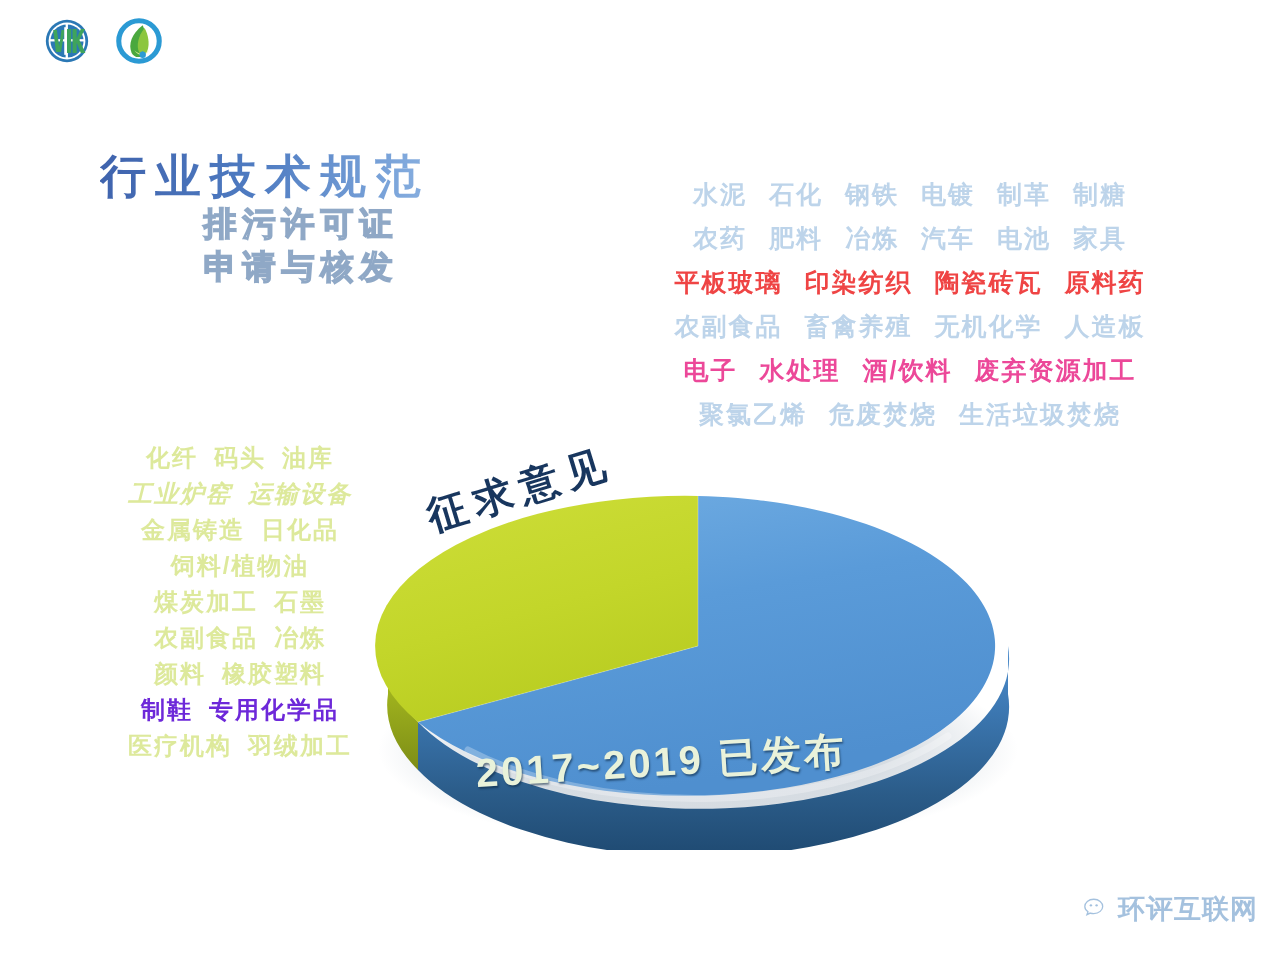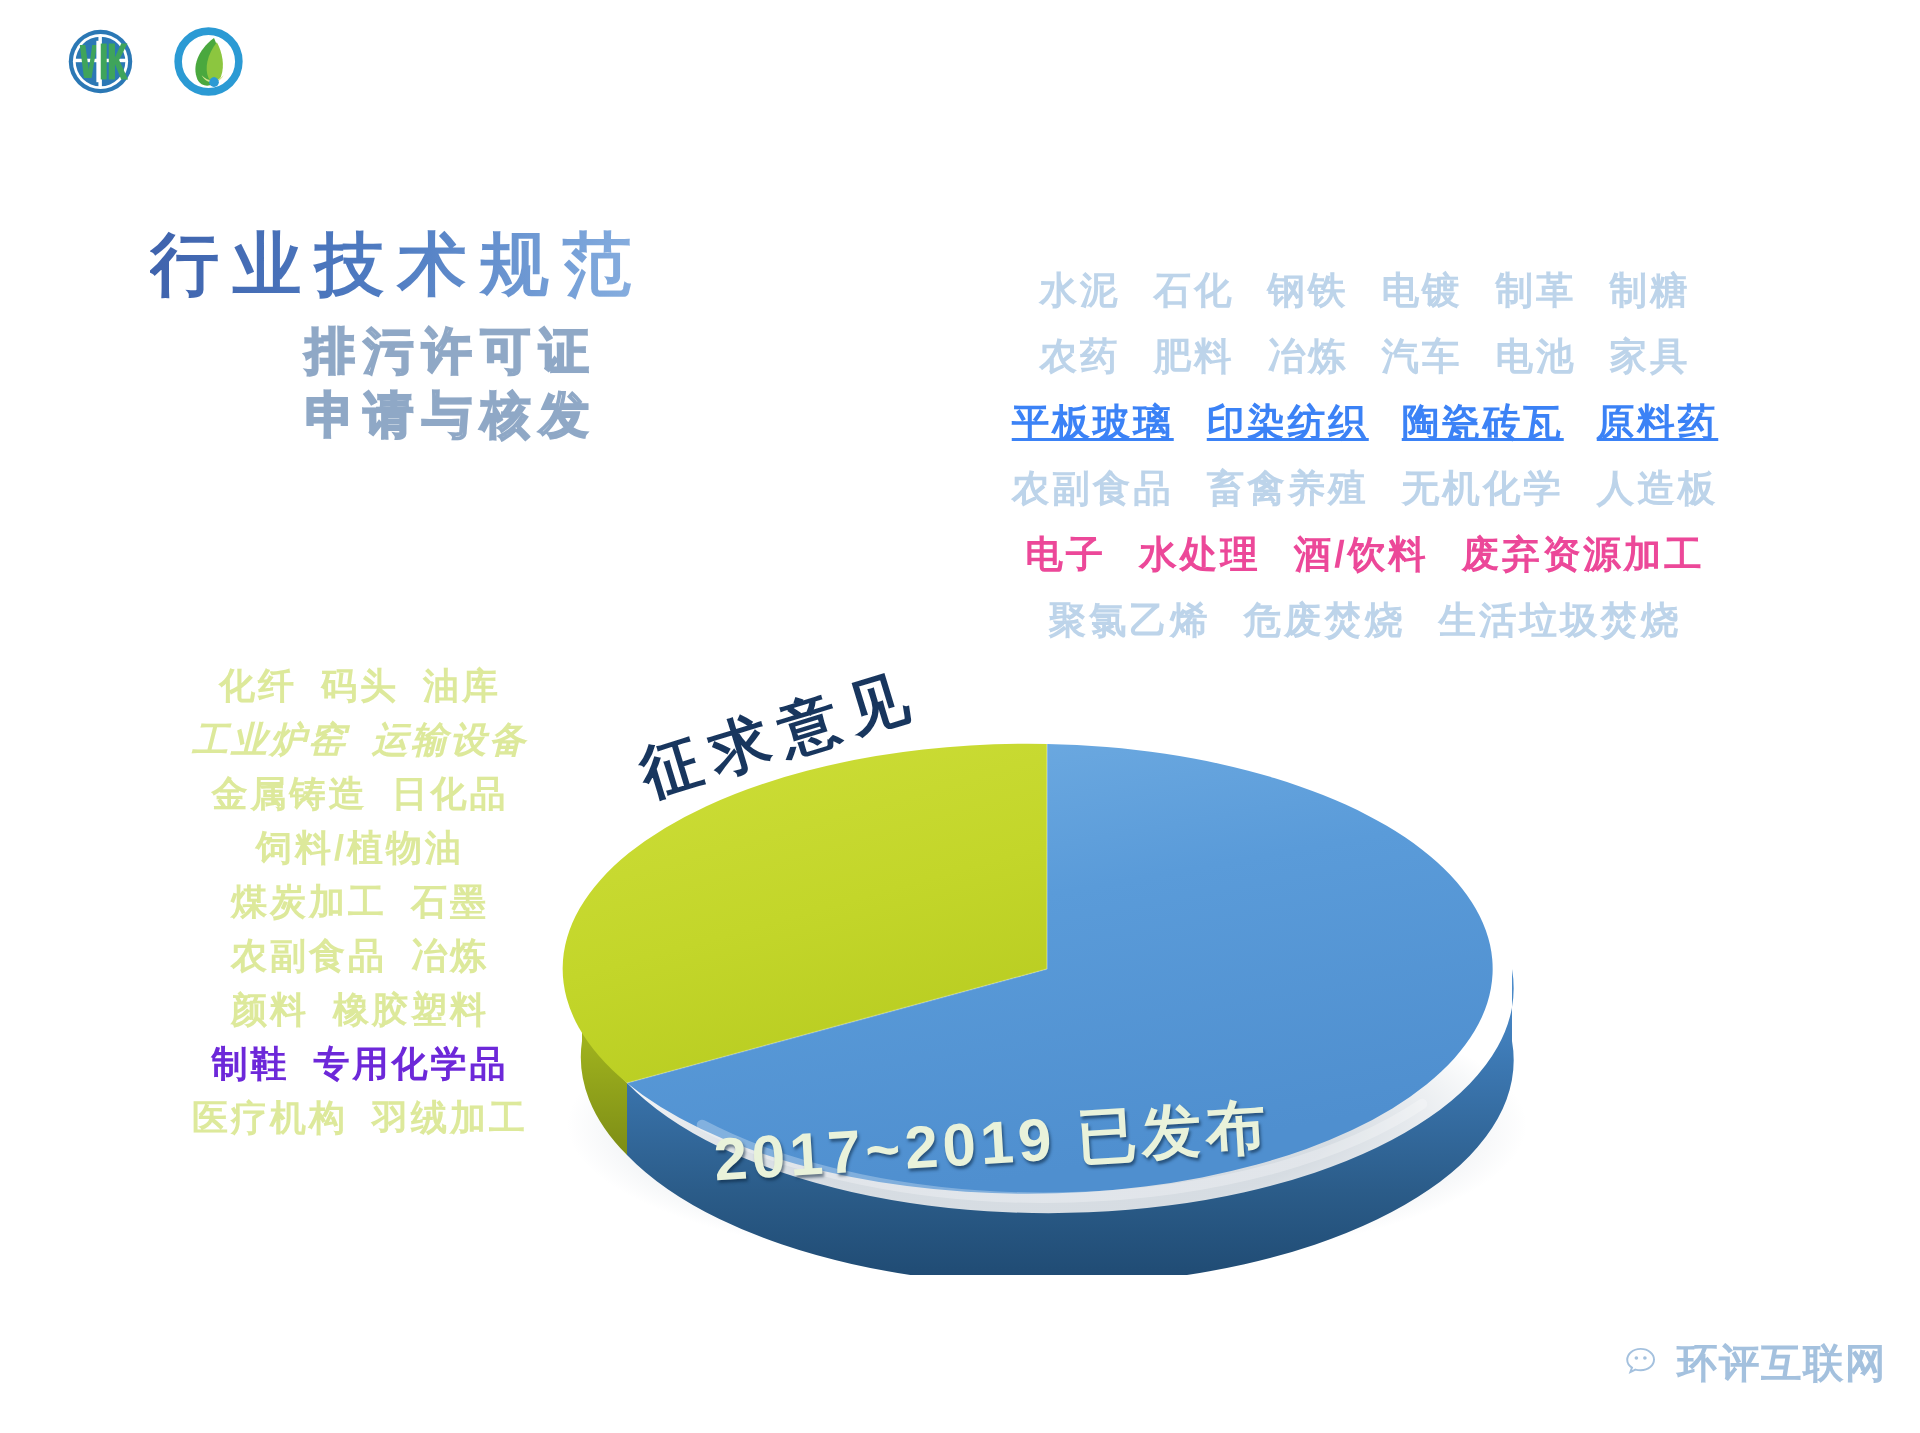--- a/index.html
+++ b/index.html
@@ -45,21 +45,20 @@
     letter-spacing: 9px;
     line-height: 1.15;
     background: linear-gradient(95deg, #3f63ad 0%, #4f7cc2 38%, #7fa8dc 72%, #a9c6e8 100%);
     -webkit-background-clip: text;
     background-clip: text;
     color: transparent;
     white-space: nowrap;
     text-shadow: none;
   }
   .title-sub-wrap {
-    margin-top: 10px;
     text-align: center;
     padding-right: 18px;
   }
   .title-sub {
     font-size: 33px;
     font-weight: bold;
     letter-spacing: 6px;
     line-height: 1.3;
     color: #ffffff;
     -webkit-text-stroke: 1.4px #8fa8c6;
@@ -202,21 +201,21 @@
     <div class="title-main">行业技术规范</div>
     <div class="title-sub-wrap">
       <div class="title-sub">排污许可证</div>
       <div class="title-sub">申请与核发</div>
     </div>
   </div>
 
   <div class="blue-list">
       <div class="blue-line" style="color: rgb(189, 212, 234);"><span>水泥</span><span class="gap"></span><span>石化</span><span class="gap"></span><span>钢铁</span><span class="gap"></span><span>电镀</span><span class="gap"></span><span>制革</span><span class="gap"></span><span>制糖</span></div>
       <div class="blue-line" style="color: rgb(189, 212, 234);"><span>农药</span><span class="gap"></span><span>肥料</span><span class="gap"></span><span>冶炼</span><span class="gap"></span><span>汽车</span><span class="gap"></span><span>电池</span><span class="gap"></span><span>家具</span></div>
-      <div class="blue-line" style="color: #3b82f6; text-decoration: underline;"><span>平板玻璃</span><span class="gap"></span><span>印染纺织</span><span class="gap"></span><span>陶瓷砖瓦</span><span class="gap"></span><span>原料药</span></div>
+      <div class="blue-line" style="color: #ef4444;"><span>平板玻璃</span><span class="gap"></span><span>印染纺织</span><span class="gap"></span><span>陶瓷砖瓦</span><span class="gap"></span><span>原料药</span></div>
       <div class="blue-line" style="color: rgb(189, 212, 234);"><span>农副食品</span><span class="gap"></span><span>畜禽养殖</span><span class="gap"></span><span>无机化学</span><span class="gap"></span><span>人造板</span></div>
       <div class="blue-line" style="color: #ec4899;"><span>电子</span><span class="gap"></span><span>水处理</span><span class="gap"></span><span>酒/饮料</span><span class="gap"></span><span>废弃资源加工</span></div>
       <div class="blue-line" style="color: rgb(189, 212, 234);"><span>聚氯乙烯</span><span class="gap"></span><span>危废焚烧</span><span class="gap"></span><span>生活垃圾焚烧</span></div>
     </div>
 
   <div class="green-list">
       <div class="green-line" style="color: rgb(221, 233, 155);"><span>化纤</span><span class="gap"></span><span>码头</span><span class="gap"></span><span>油库</span></div>
       <div class="green-line" style="color: rgb(221, 233, 155); font-style: italic;"><span>工业炉窑</span><span class="gap"></span><span>运输设备</span></div>
       <div class="green-line" style="color: rgb(221, 233, 155);"><span>金属铸造</span><span class="gap"></span><span>日化品</span></div>
       <div class="green-line" style="color: rgb(221, 233, 155);"><span>饲料/植物油</span></div>

